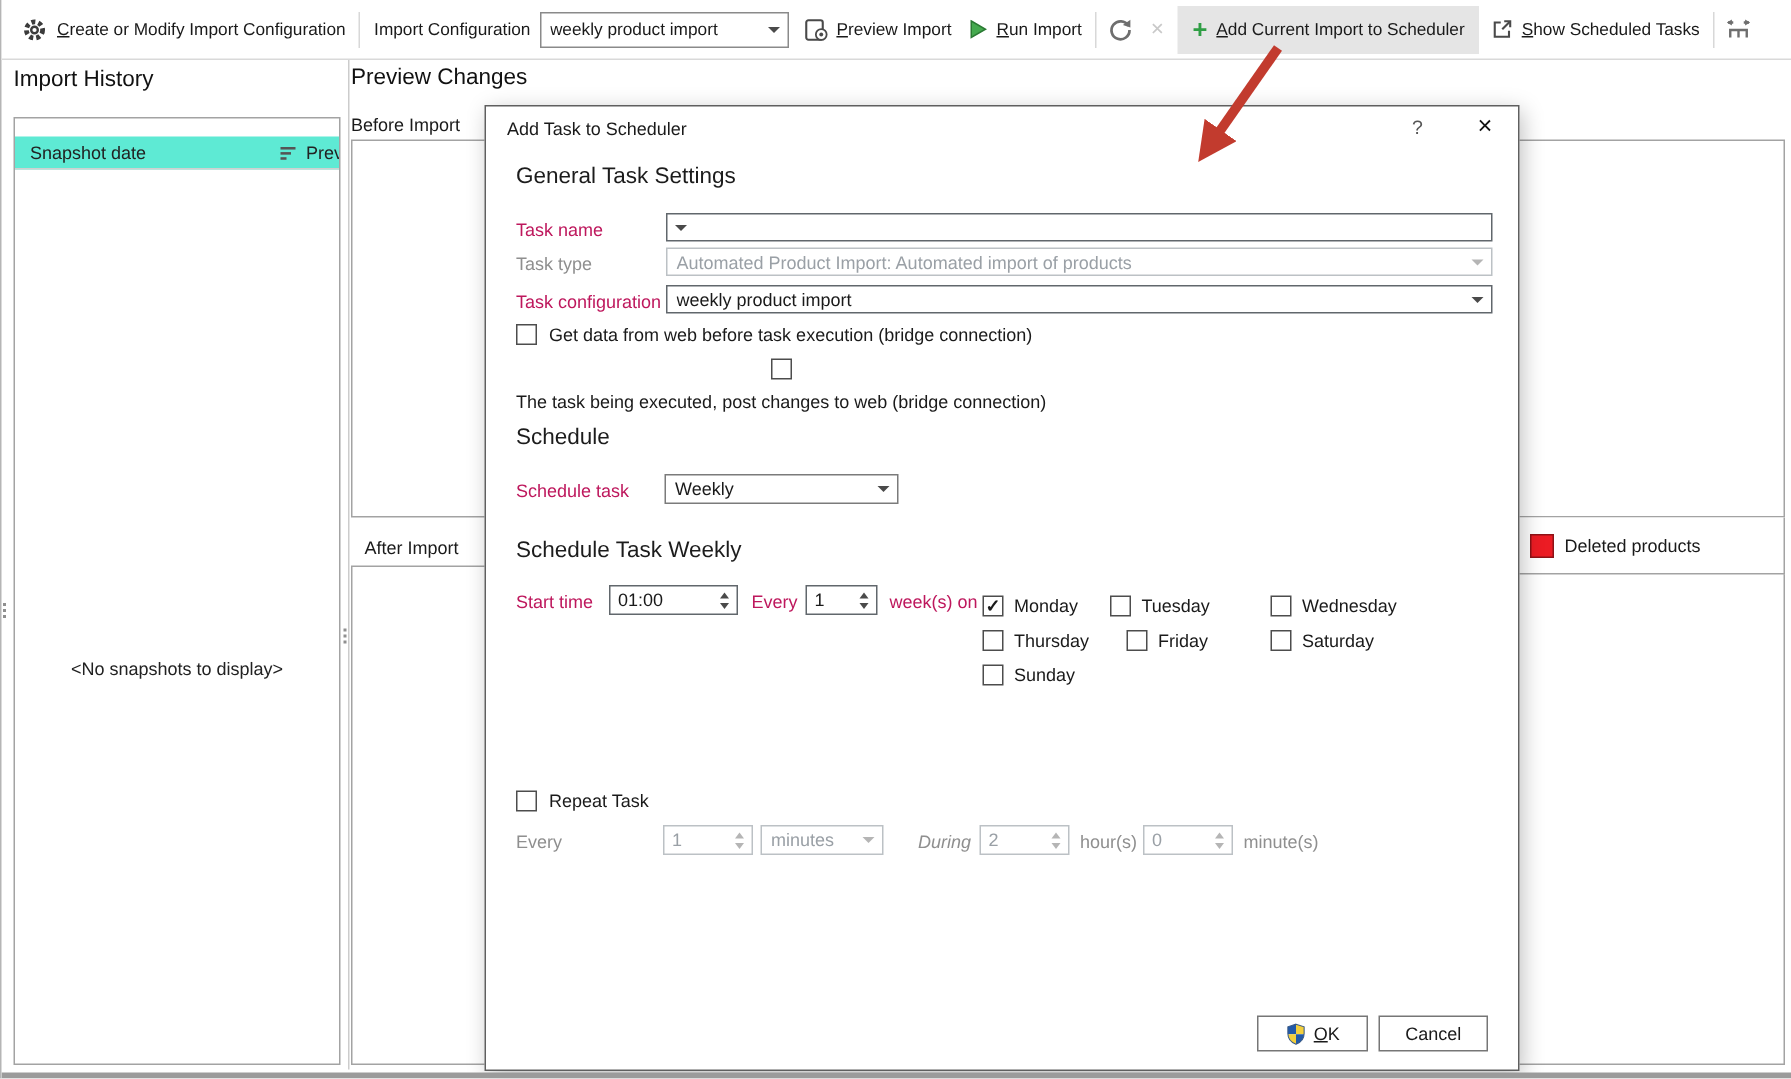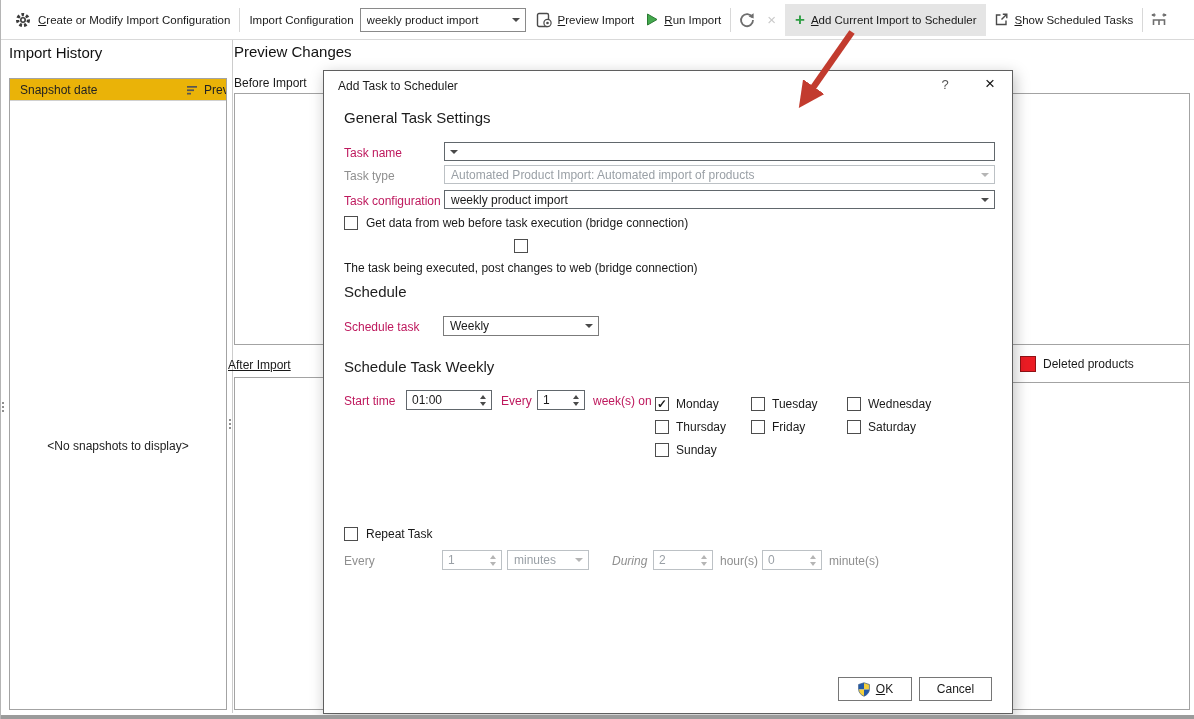--- a/index.html
+++ b/index.html
@@ -38,21 +38,21 @@
   .spin .spin-btns { flex:0 0 16px; display:flex; flex-direction:column; align-items:center; justify-content:center; gap:3px; }
   .spin .up { width:0; height:0; border-left:3.5px solid transparent; border-right:3.5px solid transparent; border-bottom:4px solid #4a4a4a; }
   .spin .dn { width:0; height:0; border-left:3.5px solid transparent; border-right:3.5px solid transparent; border-top:4px solid #4a4a4a; }
   .spin.disabled { border-color:#bcc1c5; }
   .spin.disabled input { color:#9aa0a6; }
   .spin.disabled .up { border-bottom-color:#b5b5b5; }
   .spin.disabled .dn { border-top-color:#b5b5b5; }
   
   .panel-title { position:absolute; left:8px; top:44px; font-size:15px; color:#111; }
   .snapshot-table { position:absolute; left:8px; top:78px; width:218px; height:632px; border:1px solid #a3a3a3; background:#fff; }
-  .snap-header { position:relative; height:22px; background:#eab308; border-bottom:1px solid #d0d0d0; overflow:hidden; }
+  .snap-header { position:relative; height:22px; background:#5eead4; border-bottom:1px solid #d0d0d0; overflow:hidden;margin-top:12px; }
   .snap-header .col1 { position:absolute; left:10px; top:4px; color:#222; }
   .snap-header .filter-ico { position:absolute; left:176px; top:6px; }
   .snap-header .col2 { position:absolute; left:194px; top:4px; color:#222; white-space:nowrap; }
   .snap-empty { position:absolute; left:0; top:360px; width:100%; text-align:center; color:#222; }
   .v-divider { position:absolute; left:231px; top:40px; width:1px; height:673px; background:#cccccc; }
   .dots { position:absolute; display:flex; flex-direction:column; gap:2px; }
   .dots i { width:2px; height:2px; background:#8f8f8f; display:block; }
   
   .main-title { position:absolute; left:233px; top:43px; font-size:15px; color:#111; }
   .zone-label { position:absolute; color:#1a1a1a; }
@@ -176,21 +176,21 @@
       <i></i>
     </div>
 
   <div class="main-title">Preview Changes</div>
   <div class="zone-label" style="left:233px; top:76px;">Before Import</div>
   <div class="zone-box" style="left:233px; top:93px; width:956px; height:252px;"></div>
   <div class="legend-row">
     <span class="legend-swatch"></span>
     <span class="legend-label">Deleted products</span>
   </div>
-  <div class="zone-label" style="left:227px; top:358px;text-decoration:underline;">After Import</div>
+  <div class="zone-label" style="left:242px; top:358px;">After Import</div>
   <div class="zone-box" style="left:233px; top:377px; width:956px; height:333px;"></div>
 
   <div class="dialog">
     <div class="dlg-title">Add Task to Scheduler</div>
     <div class="dlg-help">?</div>
     <div class="dlg-close">×</div>
 
     <div class="dlg-h" style="left:20px; top:38px;">General Task Settings</div>
 
     <div class="dlg-label" style="left:20px; top:75px;">Task name</div>
@@ -257,21 +257,21 @@
         </span>
     </span>
     <div class="dlg-label" style="left:269px; top:323px;">week(s) on</div>
 
     <div class="day" style="left:331px; top:326px;">
       <span class="cb">
           <i>✓</i>
         </span>
       <span>Monday</span>
     </div>
-    <div class="day" style="left:427px; top:326px;justify-content:center;">
+    <div class="day" style="left:416px; top:326px;justify-content:center;">
       <span class="cb">
           <i></i>
         </span>
       <span>Tuesday</span>
     </div>
     <div class="day" style="left:523px; top:326px;">
       <span class="cb">
           <i></i>
         </span>
       <span>Wednesday</span>

